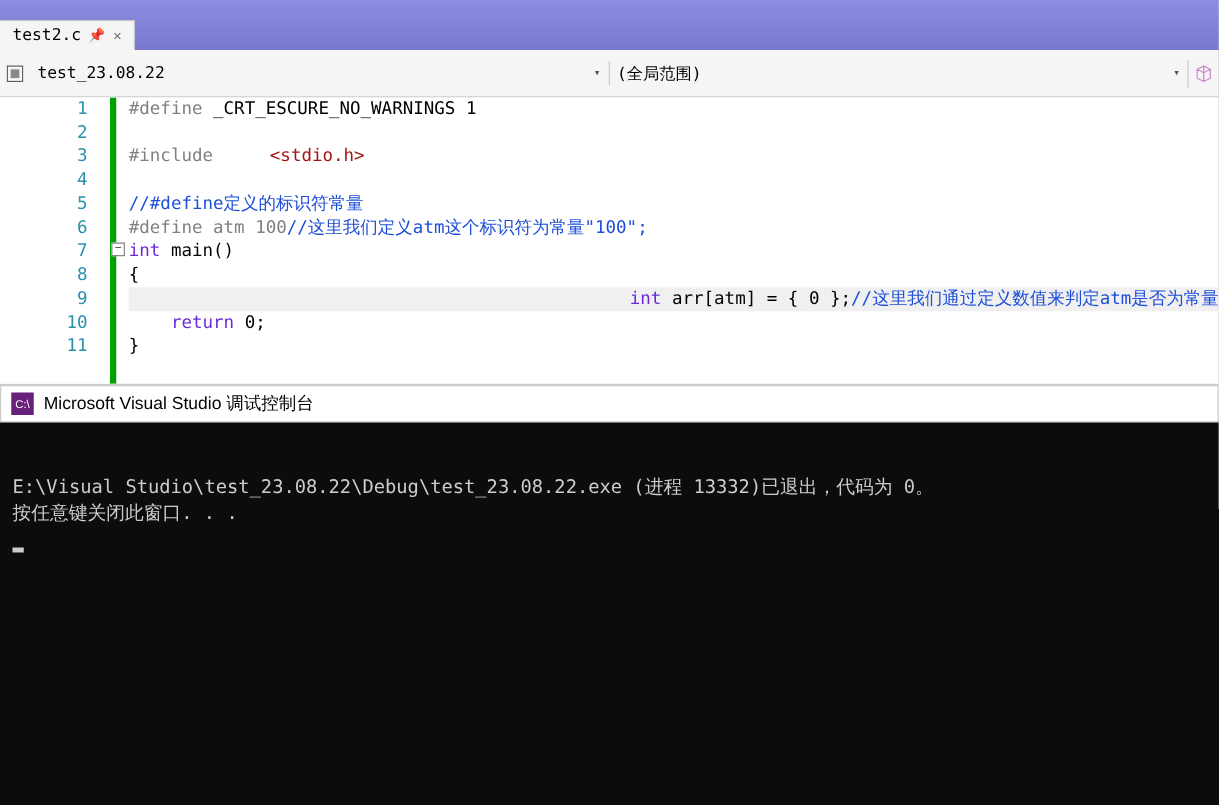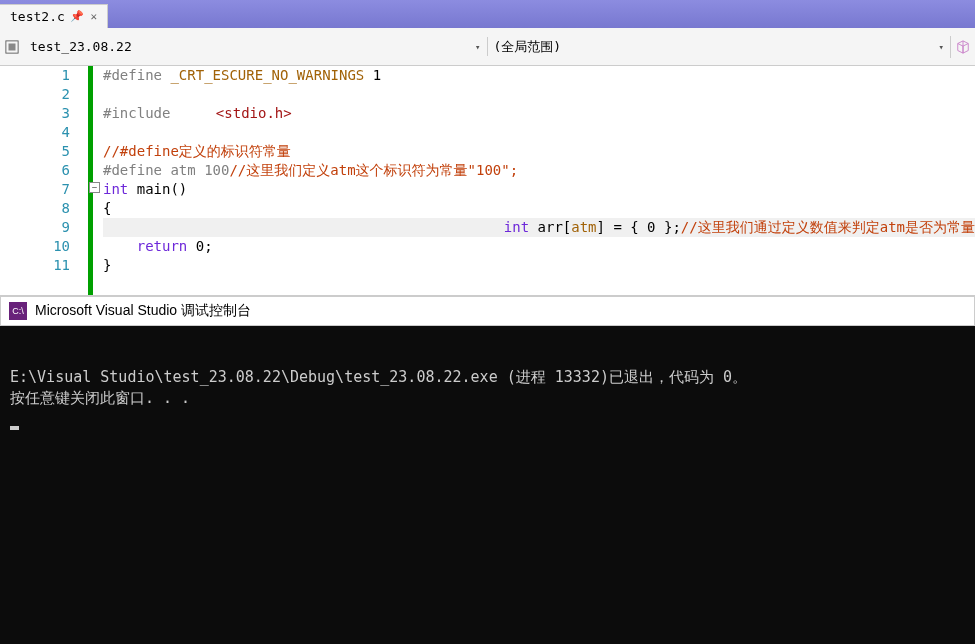--- a/index.html
+++ b/index.html
@@ -6,21 +6,21 @@
     body {
       font-family: Consolas, 'Microsoft YaHei', monospace;
       background: #fff;
       width: 975px;
       height: 644px;
       overflow: hidden;
     }
     .tab-bar {
       background: #5c6bc0;
       background: linear-gradient(to bottom, #8c8ce0 0%, #7878d0 100%);
-      height: 28px;
+      height: 40px;
       display: flex;
       align-items: flex-end;
     }
     .tab {
       background: #f5f5f5;
       padding: 4px 10px;
       font-size: 13px;
       display: flex;
       align-items: center;
       gap: 6px;
@@ -124,22 +124,22 @@
       background: #fff;
       font-size: 9px;
       line-height: 9px;
       text-align: center;
       color: #555;
       cursor: pointer;
     }
     .kw { color: #6d28d9; }
     .pp { color: #808080; }
     .str { color: #a31515; margin-left: 37px; }
-    .cmt { color: #c2410c; }
-    .def { color: #a16207; }
+    .cmt { color: #1d4ed8; }
+    .def { color: #000000; }
     .console-titlebar {
       background: #fff;
       border: 1px solid #ccc;
       height: 30px;
       display: flex;
       align-items: center;
       padding: 0 8px;
       gap: 8px;
       font-family: 'Microsoft YaHei', sans-serif;
       font-size: 14px;

